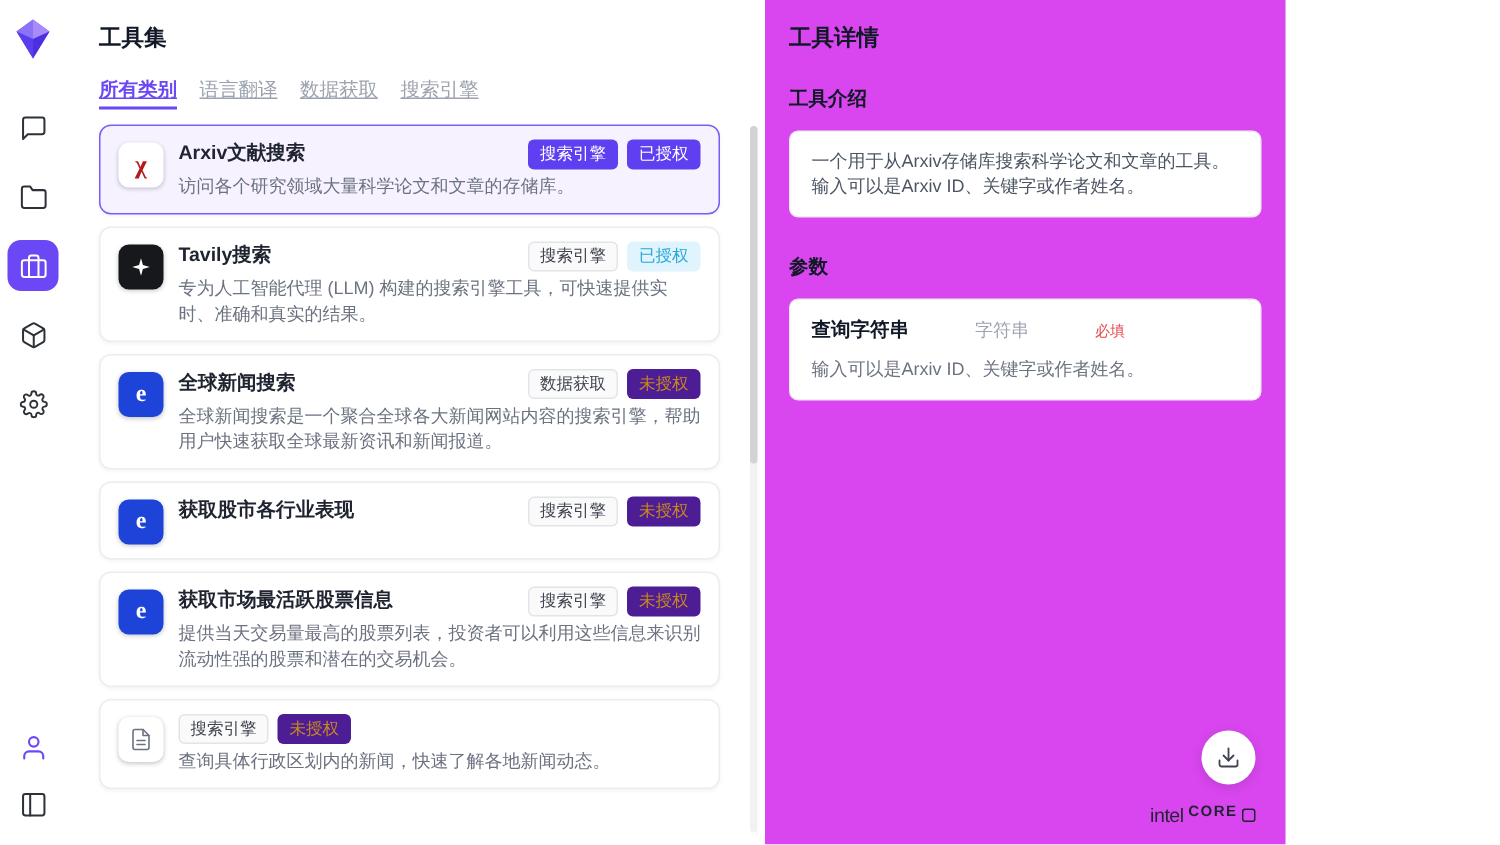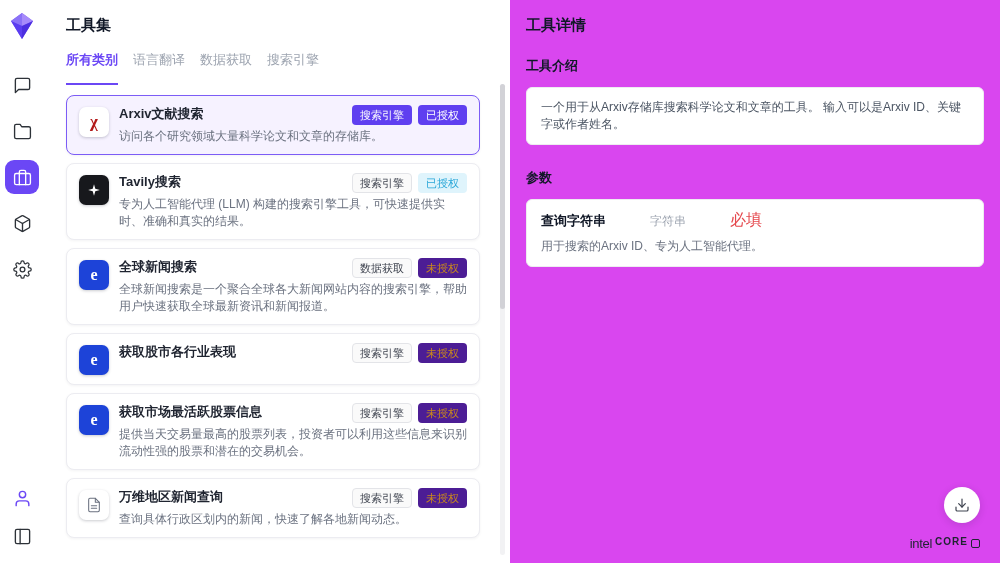--- a/index.html
+++ b/index.html
@@ -1,34 +1,34 @@
 <!DOCTYPE html>
 <html><head>
 <meta charset="utf-8">
 <style>
   * { margin:0; padding:0; box-sizing:border-box; }
   html,body { width:1000px; height:563px; overflow:hidden; }
   body { font-family:"Liberation Sans","DejaVu Sans",sans-serif; background:#fff; color:#111827; }
-  .app { display:flex; width:1000px; height:563px; }
+  .app { display:flex; width:857px; height:563px; }
 
   
   .iconbar { width:44px; flex:0 0 44px; background:#fff; display:flex; flex-direction:column; align-items:center; padding:12px 0 10px; }
   .logo { margin-bottom:28px; line-height:0; }
   .nav-icons { display:flex; flex-direction:column; gap:12px; align-items:center; }
   .nav-btn { width:34px; height:34px; border:none; background:transparent; display:flex; align-items:center; justify-content:center; color:#2d3238; cursor:pointer; border-radius:9px; }
   .nav-btn svg { width:19px; height:19px; }
   .nav-btn.active { background:#6b47f5; color:#fff; }
   .nav-bottom { margin-top:auto; display:flex; flex-direction:column; gap:4px; align-items:center; }
   .nav-btn.user { color:#6b47f5; }
 
   
   .list-panel { width:466px; flex:0 0 466px; background:#fff; padding:16px 30px 0 22px; position:relative; }
   .panel-title { font-size:15px; font-weight:bold; margin-bottom:16px; color:#111827; }
   .tabs { display:flex; gap:15px; margin-bottom:10px; }
-  .tab { font-size:13px; color:#9ca3af; cursor:pointer; padding-bottom:14px; border-bottom:2px solid transparent; }
+  .tab { font-size:13px; color:#9ca3af; cursor:pointer; padding-bottom:2px; border-bottom:2px solid transparent;text-decoration:underline; }
   .tab.active { color:#6b47f5; font-weight:bold; border-bottom:2px solid #6b47f5; }
 
   .tool-list { display:flex; flex-direction:column; gap:8px; }
   .tool-card { display:flex; gap:10px; background:#fff; border:1px solid #ececf1; border-radius:8px; padding:9px 12px; box-shadow:0 1px 3px rgba(17,24,39,.05); cursor:pointer; }
   .tool-card.selected { background:#f6f2ff; border:1px solid #7c5cf6; }
   .tool-icon { width:30px; height:30px; flex:0 0 30px; border-radius:7px; display:flex; align-items:center; justify-content:center; background:#fff; box-shadow:0 1px 3px rgba(17,24,39,.22); margin-top:2px; overflow:hidden; }
   .tool-icon.icon-black { background:#17181c; }
   .tool-icon.icon-blue { background:#1d43d8; }
   .arxiv-x { color:#b31b1b; font-weight:bold; font-size:17px; font-family:"Liberation Serif","DejaVu Serif",serif; }
   .blue-glyph { color:#fff; font-weight:bold; font-size:16px; font-family:"Liberation Serif","DejaVu Serif",serif; }
@@ -47,21 +47,21 @@
   .scroll-thumb { width:5px; height:225px; background:#d2d2d7; border-radius:3px; cursor:pointer; }
 
   
   .detail-panel { flex:1; background:#d946ef; padding:16px 16px 0 16px; position:relative; }
   .detail-title { font-size:15px; font-weight:bold; margin-bottom:22px; color:#111827; }
   .section-heading { font-size:13px; font-weight:bold; margin-bottom:12px; color:#111827; }
   .detail-card { background:#fff; border:1px solid #ededf0; border-radius:6px; padding:11px 14px; font-size:12px; color:#4b5563; line-height:17px; margin-bottom:24px; }
   .param-line { display:flex; align-items:baseline;gap:36px; }
   .param-name { font-size:13px; font-weight:bold; color:#111827; }
   .param-type { font-size:12px; color:#9ca3af; margin-left:8px; }
-  .param-required { font-size:16px; color:#e5484d; margin-left:8px; }
+  .param-required { font-size:10px; color:#e5484d; margin-left:8px; }
   .param-desc { font-size:12px; color:#6b7280; margin-top:8px; }
 
   .fab { position:absolute; right:20px; bottom:40px; width:36px; height:36px; border-radius:50%; background:#fff; border:none; box-shadow:0 2px 8px rgba(17,24,39,.14); display:flex; align-items:center; justify-content:center; color:#3f4450; cursor:pointer; }
   .fab svg { width:16px; height:16px; }
   .brand { position:absolute; right:20px; bottom:12px; display:flex; align-items:flex-start; gap:3px; color:#1f2430; }
   .brand .intel { font-size:13px; font-weight:500; letter-spacing:-0.3px; }
   .brand .core { font-size:10px; font-weight:bold; letter-spacing:1px; }
   .brand .mini-box { width:9px; height:9px; border:1px solid #1f2430; border-radius:2px; display:inline-block; align-self:center; }
 </style>
 </head>
@@ -223,21 +223,20 @@
         <div class="tool-icon">
           <svg width="16" height="16" viewBox="0 0 24 24" fill="none" stroke="#6b7280" stroke-width="1.6" stroke-linecap="round" stroke-linejoin="round">
               <path d="M14 2H6a2 2 0 0 0-2 2v16a2 2 0 0 0 2 2h12a2 2 0 0 0 2-2V8z"></path>
               <polyline points="14 2 14 8 20 8"></polyline>
               <line x1="8" y1="13" x2="16" y2="13"></line>
               <line x1="8" y1="17" x2="16" y2="17"></line>
             </svg>
         </div>
         <div class="tool-body">
           <div class="tool-head">
-            <span class="tool-title">万维地区新闻查询</span>
             <span class="badges">
               <span class="badge b-cat">搜索引擎</span>
               <span class="badge b-amber">未授权</span>
             </span>
           </div>
           <div class="tool-desc">查询具体行政区划内的新闻，快速了解各地新闻动态。</div>
         </div>
       </div>
 
     </div>
@@ -255,21 +254,21 @@
       <span>一个用于从Arxiv存储库搜索科学论文和文章的工具。 输入可以是Arxiv ID、关键字或作者姓名。</span>
     </div>
 
     <h2 class="section-heading">参数</h2>
     <div class="detail-card">
       <div class="param-line">
         <span class="param-name">查询字符串</span>
         <span class="param-type">字符串</span>
         <span class="param-required">必填</span>
       </div>
-      <div class="param-desc">用于搜索的Arxiv ID、专为人工智能代理。</div>
+      <div class="param-desc">输入可以是Arxiv ID、关键字或作者姓名。</div>
     </div>
 
     <button class="fab">
       <svg viewBox="0 0 24 24" fill="none" stroke="currentColor" stroke-width="1.8" stroke-linecap="round" stroke-linejoin="round">
           <path d="M21 15v4a2 2 0 0 1-2 2H5a2 2 0 0 1-2-2v-4"></path>
           <polyline points="7 10 12 15 17 10"></polyline>
           <line x1="12" y1="15" x2="12" y2="3"></line>
         </svg>
     </button>
     <div class="brand">

